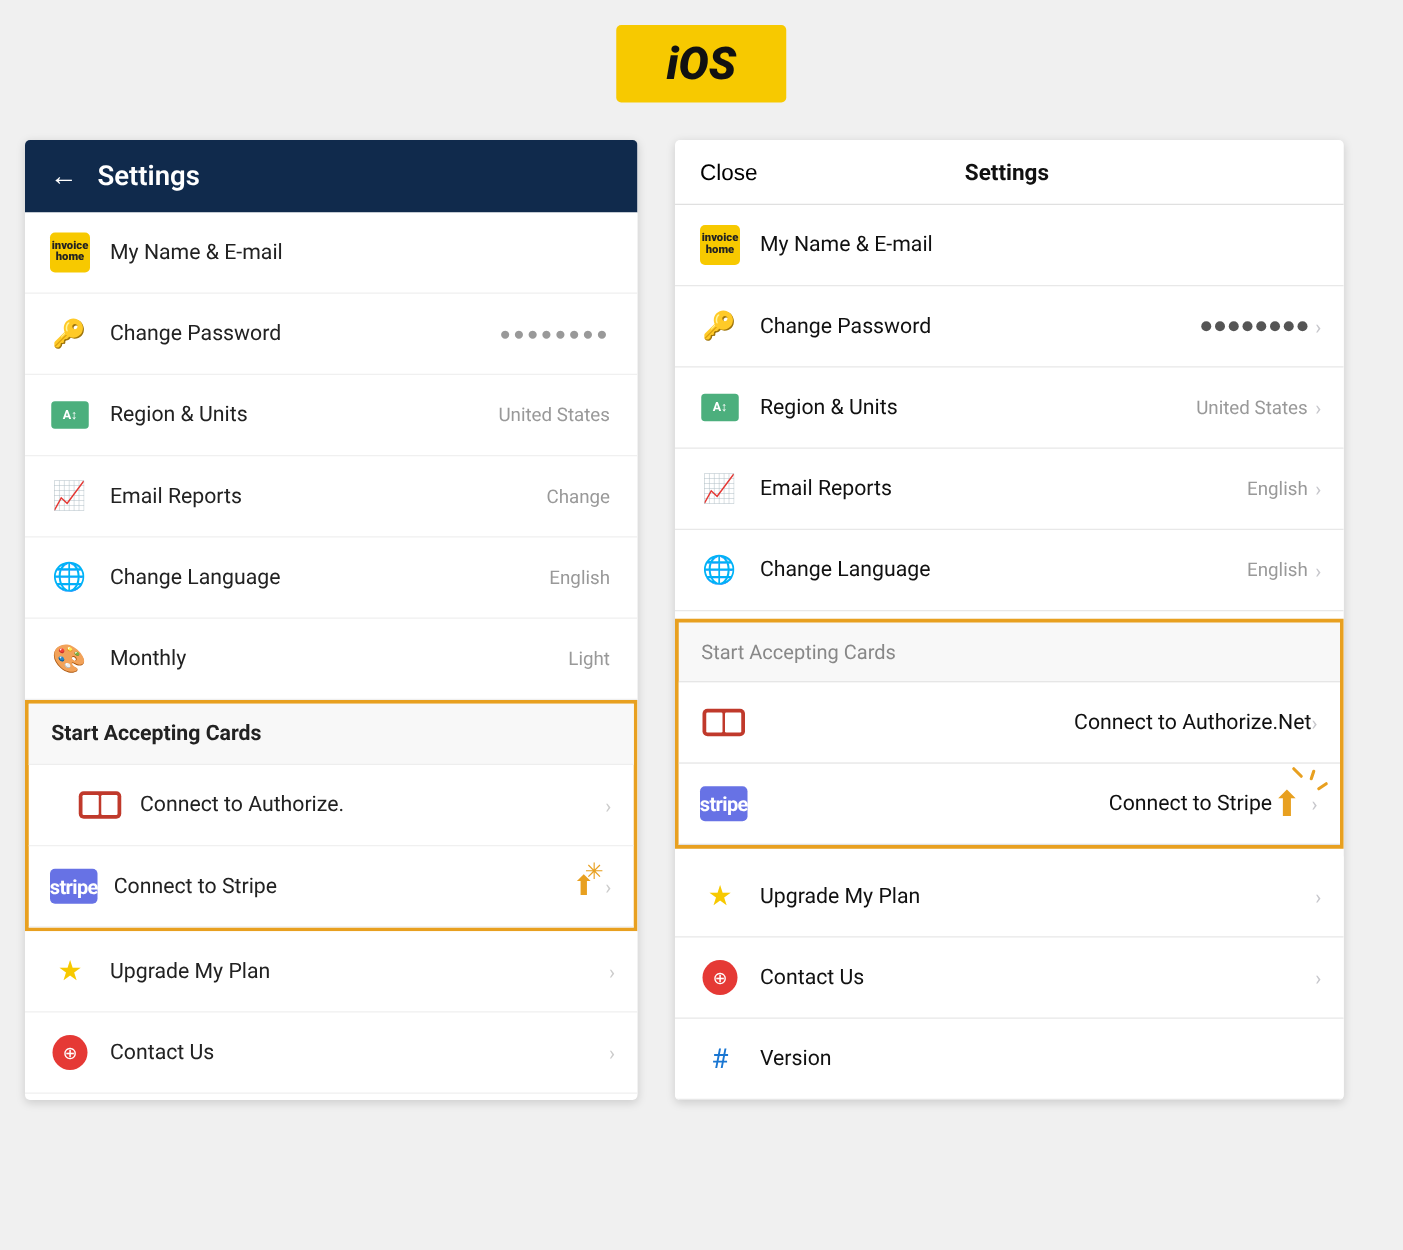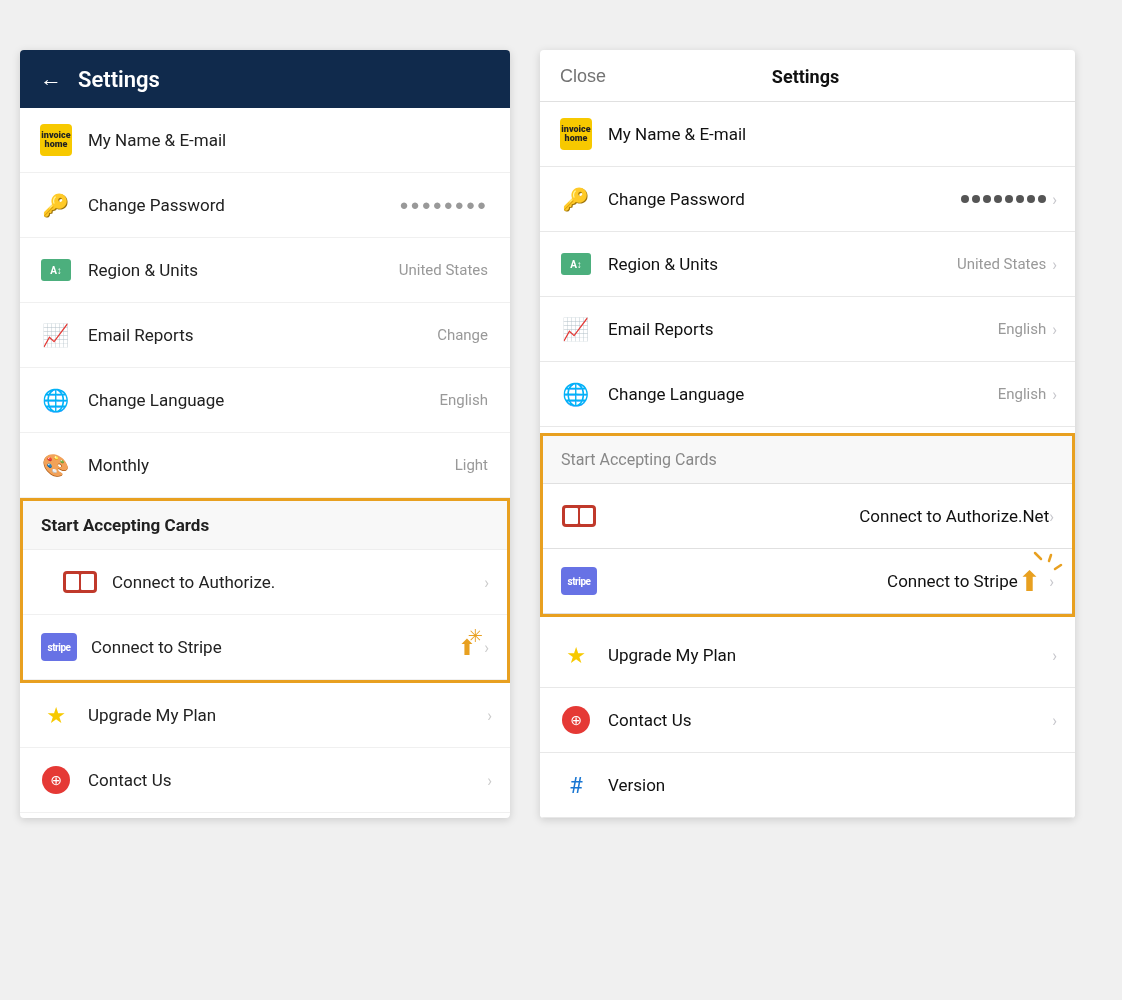--- a/index.html
+++ b/index.html
@@ -158,21 +158,21 @@
 
     .stripe-icon {
       background: #6772e5;
       border-radius: 4px;
       width: 46px;
       height: 28px;
       display: flex;
       align-items: center;
       justify-content: center;
       color: #fff;
-      font-size: 10px;
+      font-size: 16px;
       font-weight: 700;
       letter-spacing: -0.5px;
     }
     .contact-icon {
       width: 28px;
       height: 28px;
       border-radius: 50%;
       background: #e53935;
       color: #fff;
       display: flex;
@@ -192,21 +192,21 @@
     }
 
     .ios-header {
       display: flex;
       align-items: center;
       justify-content: space-between;
       padding: 16px 20px 14px 20px;
       border-bottom: 1px solid #e0e0e0;
     }
     .ios-close-btn {
-      color: #737373;
+      color: #000000;
       font-size: 18px;
       cursor: pointer;
       background: none;
       border: none;
     }
     .ios-title {
       font-size: 18px;
       font-weight: 700;
       color: #111;
     }
@@ -295,20 +295,23 @@
     }
     .ios-accepting-item .ios-chevron {
       color: #c7c7cc;
       font-size: 16px;
     }
   </style>
 </head>
 <body>
 
 <div class="platform-row">
+  <div class="platform-badge">
+    <span>iOS</span>
+  </div>
 </div>
 
 <div class="screens-row">
 
   <div class="android-screen">
 
     <div class="android-header">
       <span class="back-arrow">←</span>
       <span class="title">Settings</span>
     </div>

